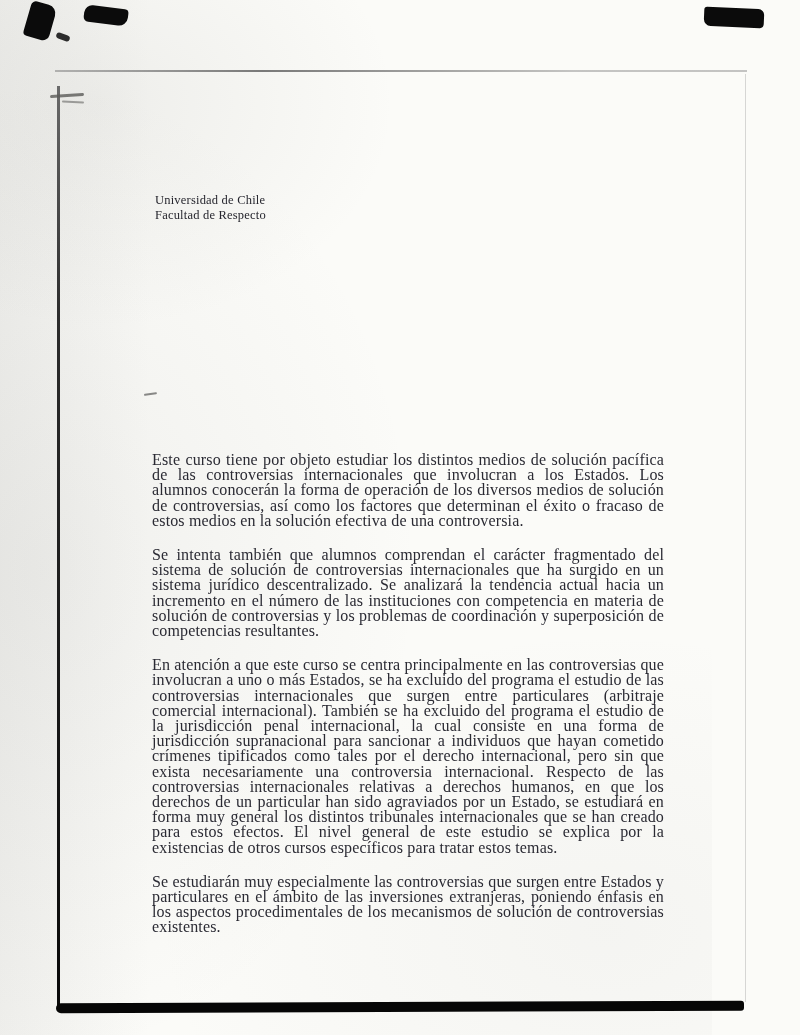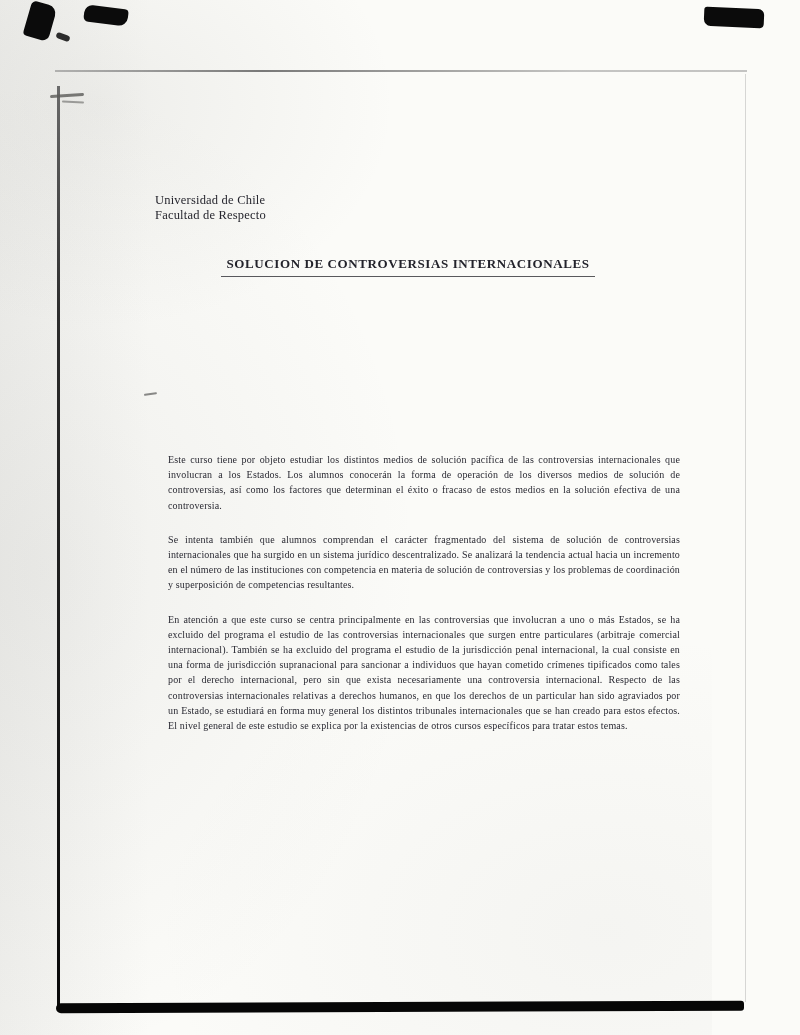--- a/index.html
+++ b/index.html
@@ -63,22 +63,22 @@
     text-align: center;
   }
   .doc-title {
     display: inline-block;
     font-size: 13px; font-weight: bold; color: #23232b;
     letter-spacing: .6px;
     border-bottom: 1.4px solid rgba(60,60,65,.85);
     padding: 0 5px 4px 5px;
   }
   .doc-body {
-    position: absolute; left: 168px; top: 452px; width: 512px;
-    font-size: 10px; line-height: 15.2px; color: #2a2a33;
+    position: absolute; left: 152px; top: 452px; width: 512px;
+    font-size: 16px; line-height: 15.2px; color: #2a2a33;
     text-align: justify;
     letter-spacing: .15px;
   }
   .doc-body p { margin: 0 0 19px 0; }
   .doc-body p:last-child { margin-bottom: 0; }
 </style>
 </head>
 <body>
 
 <div class="scan">
@@ -95,23 +95,21 @@
 
   <div class="pencil dash-1a"></div>
   <div class="pencil dash-1b"></div>
   <div class="pencil dash-2"></div>
 
   <div class="doc-header">
     <div>Universidad de Chile</div>
     <div>Facultad de Respecto</div>
   </div>
 
-  <div class="title-row">
-    <span class="doc-title">SOLUCION DE CONTROVERSIAS INTERNACIONALES</span>
-  </div>
 
   <div class="doc-body">
     <p>Este curso tiene por objeto estudiar los distintos medios de solución pacífica de las controversias internacionales que involucran a los Estados. Los alumnos conocerán la forma de operación de los diversos medios de solución de controversias, así como los factores que determinan el éxito o fracaso de estos medios en la solución efectiva de una controversia.</p>
     <p>Se intenta también que alumnos comprendan el carácter fragmentado del sistema de solución de controversias internacionales que ha surgido en un sistema jurídico descentralizado. Se analizará la tendencia actual hacia un incremento en el número de las instituciones con competencia en materia de solución de controversias y los problemas de coordinación y superposición de competencias resultantes.</p>
     <p>En atención a que este curso se centra principalmente en las controversias que involucran a uno o más Estados, se ha excluido del programa el estudio de las controversias internacionales que surgen entre particulares (arbitraje comercial internacional). También se ha excluido del programa el estudio de la jurisdicción penal internacional, la cual consiste en una forma de jurisdicción supranacional para sancionar a individuos que hayan cometido crímenes tipificados como tales por el derecho internacional, pero sin que exista necesariamente una controversia internacional. Respecto de las controversias internacionales relativas a derechos humanos, en que los derechos de un particular han sido agraviados por un Estado, se estudiará en forma muy general los distintos tribunales internacionales que se han creado para estos efectos. El nivel general de este estudio se explica por la existencias de otros cursos específicos para tratar estos temas.</p>
+    <p>Se estudiarán muy especialmente las controversias que surgen entre Estados y particulares en el ámbito de las inversiones extranjeras, poniendo énfasis en los aspectos procedimentales de los mecanismos de solución de controversias existentes.</p>
   </div>
 
 </div>
 
 </body></html>

